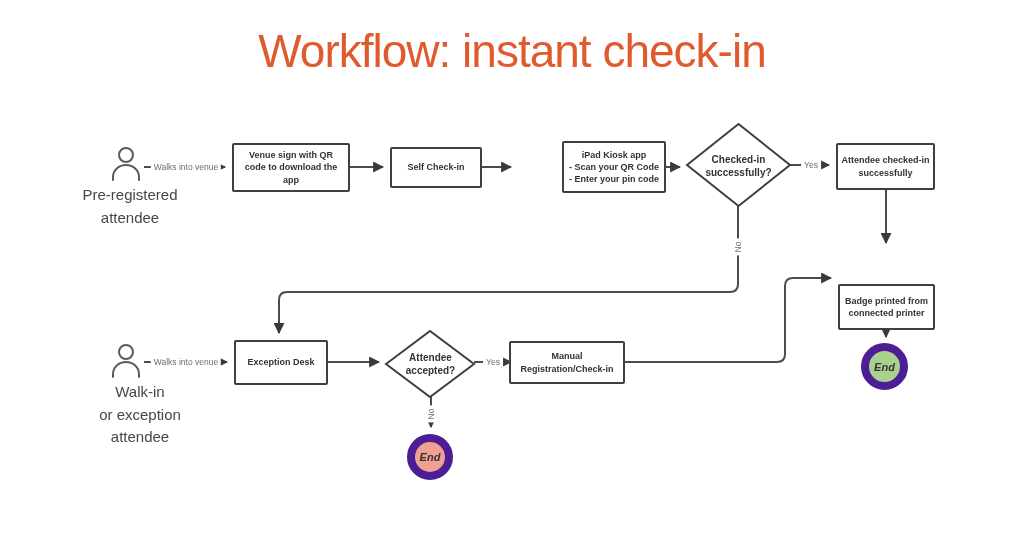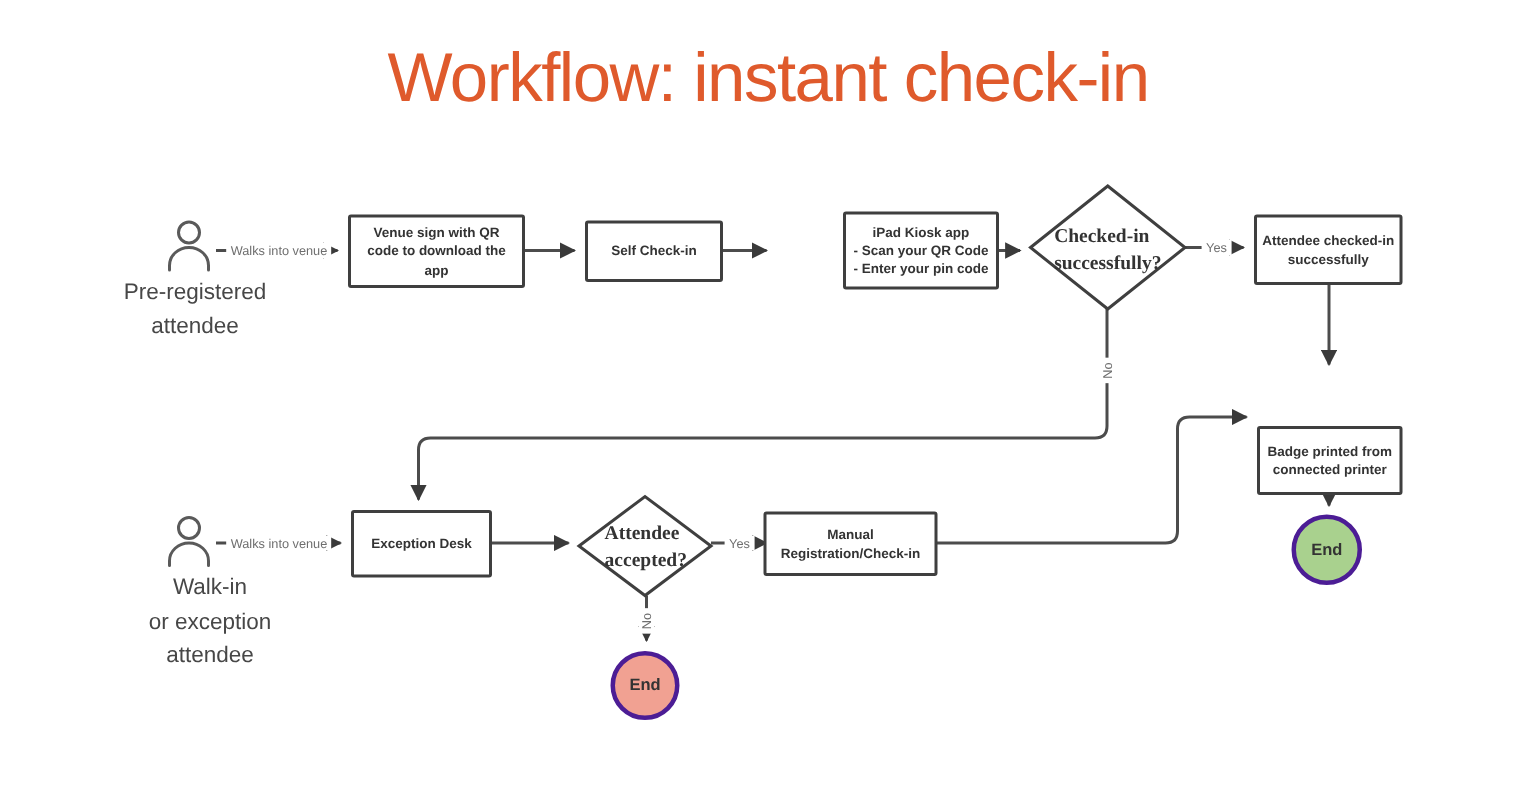--- a/index.html
+++ b/index.html
@@ -13,27 +13,27 @@
   }
   .layer{position:absolute;top:0;left:0;}
   svg.wires{z-index:1;}
   .node{
     position:absolute;z-index:2;background:#ffffff;border:2px solid #3f3f3f;border-radius:2px;
     display:flex;align-items:center;justify-content:center;text-align:center;
     font-size:9px;font-weight:bold;color:#333333;line-height:1.35;white-space:pre-line;
     box-sizing:border-box;padding:2px;
   }
   .dtext{
-    position:absolute;z-index:2;display:flex;align-items:center;justify-content:center;
-    font-size:13px;font-weight:bold;color:#333333;line-height:1.35;white-space:pre-line;font-family:Liberation Serif, serif;
+    position:absolute;z-index:2;display:flex;align-items:center;justify-content:center;text-align:center;
+    font-size:10px;font-weight:bold;color:#333333;line-height:1.35;white-space:pre-line;
   }
   .end-circle{
-    position:absolute;z-index:2;border:3px solid #4c1d95;border-radius:50%;
+    position:absolute;z-index:2;border:8px solid #4c1d95;border-radius:50%;
     display:flex;align-items:center;justify-content:center;
-    font-size:11px;font-weight:bold;color:#333333;box-sizing:border-box;
+    font-size:11px;font-weight:bold;color:#333333;box-sizing:border-box;font-style:italic;
   }
   .actor-icon{position:absolute;z-index:2;}
   .actor-label{
     position:absolute;z-index:2;text-align:center;font-size:15px;color:#474747;
     line-height:1.5;white-space:pre-line;
   }
   .elabel{
     position:absolute;z-index:3;transform:translate(-50%,-50%);
     background:#ffffff;padding:0 3px;font-size:8.5px;color:#6e6e6e;white-space:nowrap;
   }

